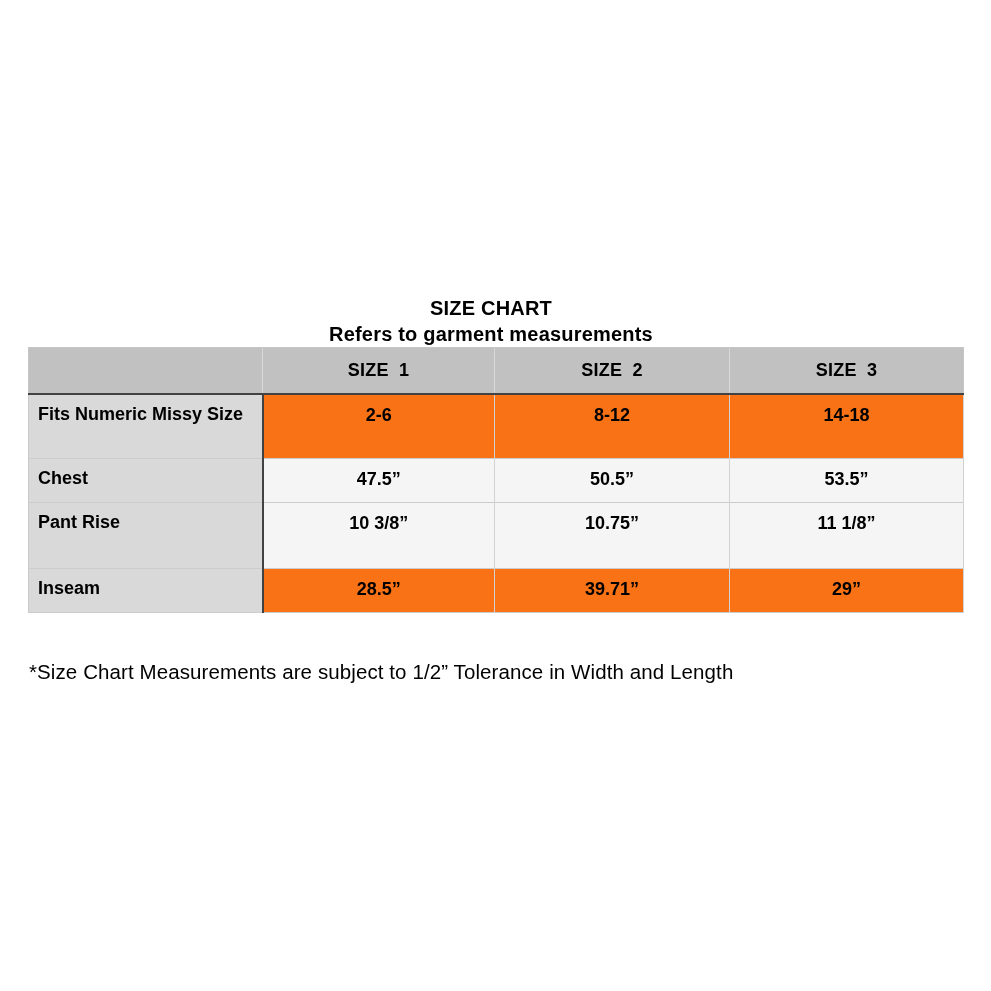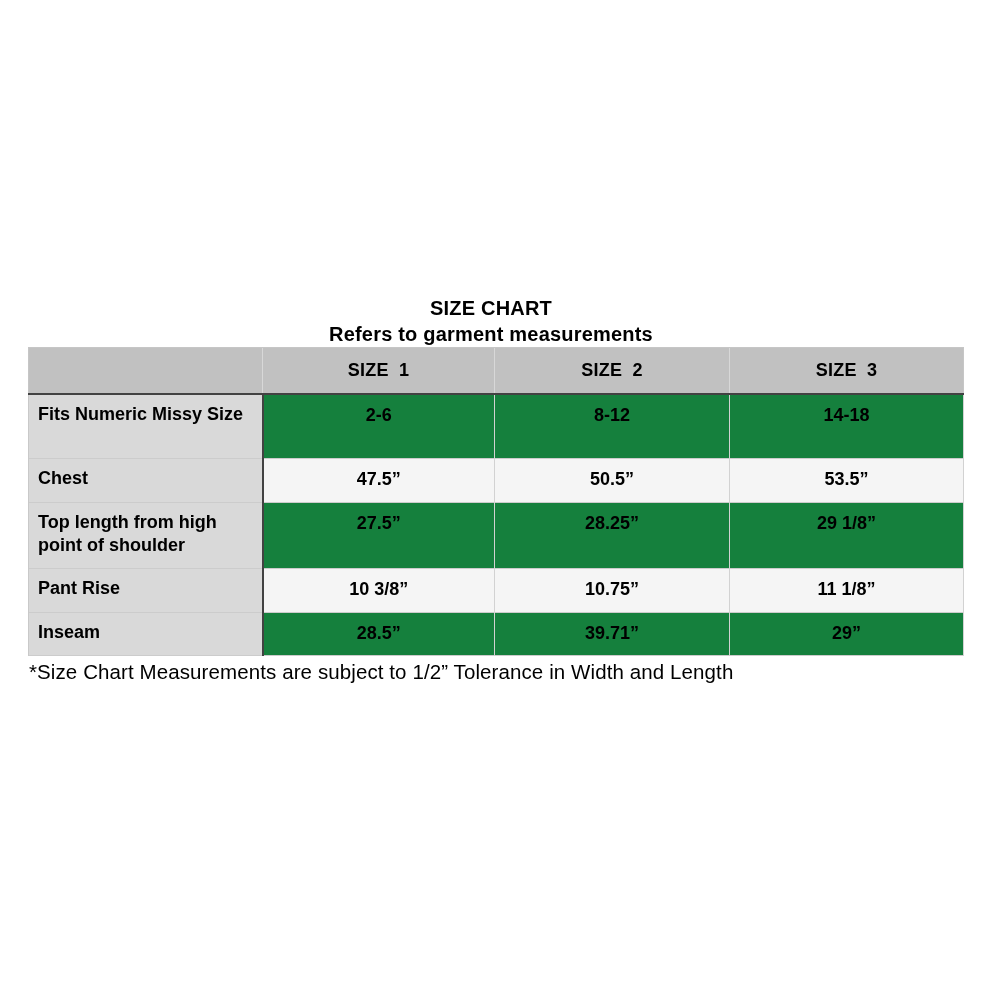--- a/index.html
+++ b/index.html
@@ -58,21 +58,21 @@
   tbody td.label {
     background: #d9d9d9;
     border-left: 1px solid #c9c9c9;
     border-right: 2px solid #424242;
     text-align: left;
     vertical-align: top;
     padding: 8px 12px 4px 9px;
     line-height: 23px;
   }
   tbody td.value {
-    background: #15803d;
+    background: #f97316;
     text-align: center;
     vertical-align: top;
     padding-top: 9px;
     border-right: 1px solid #d2d2d2;
     line-height: 22px;
   }
   tbody tr.alt td.value { background: #f5f5f5; }
   .footnote {
     position: absolute; left: 29px; top: 660px;
     font-size: 20.5px;
@@ -112,26 +112,20 @@
           <td class="value">2-6</td>
           <td class="value">8-12</td>
           <td class="value">14-18</td>
         </tr>
         <tr class="alt">
           <td class="label">Chest</td>
           <td class="value">47.5”</td>
           <td class="value">50.5”</td>
           <td class="value">53.5”</td>
         </tr>
-        <tr>
-          <td class="label">Top length from high point of shoulder</td>
-          <td class="value">27.5”</td>
-          <td class="value">28.25”</td>
-          <td class="value">29 1/8”</td>
-        </tr>
         <tr class="alt">
           <td class="label">Pant Rise</td>
           <td class="value">10 3/8”</td>
           <td class="value">10.75”</td>
           <td class="value">11 1/8”</td>
         </tr>
         <tr>
           <td class="label">Inseam</td>
           <td class="value">28.5”</td>
           <td class="value">39.71”</td>

